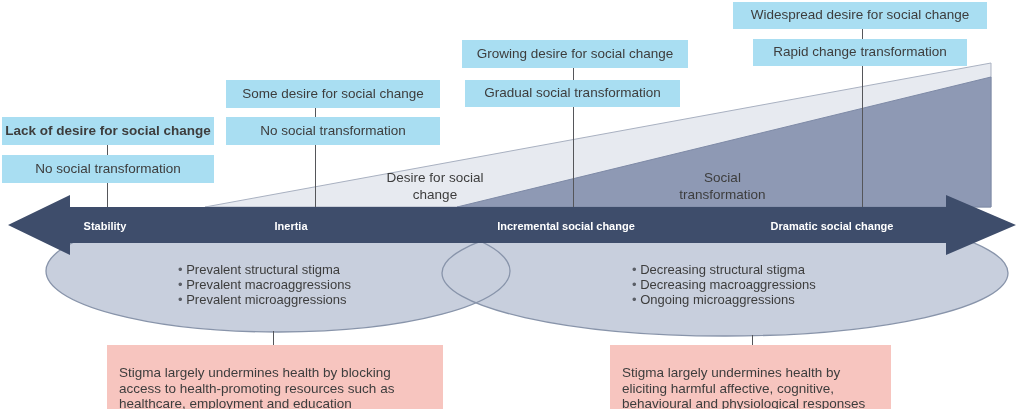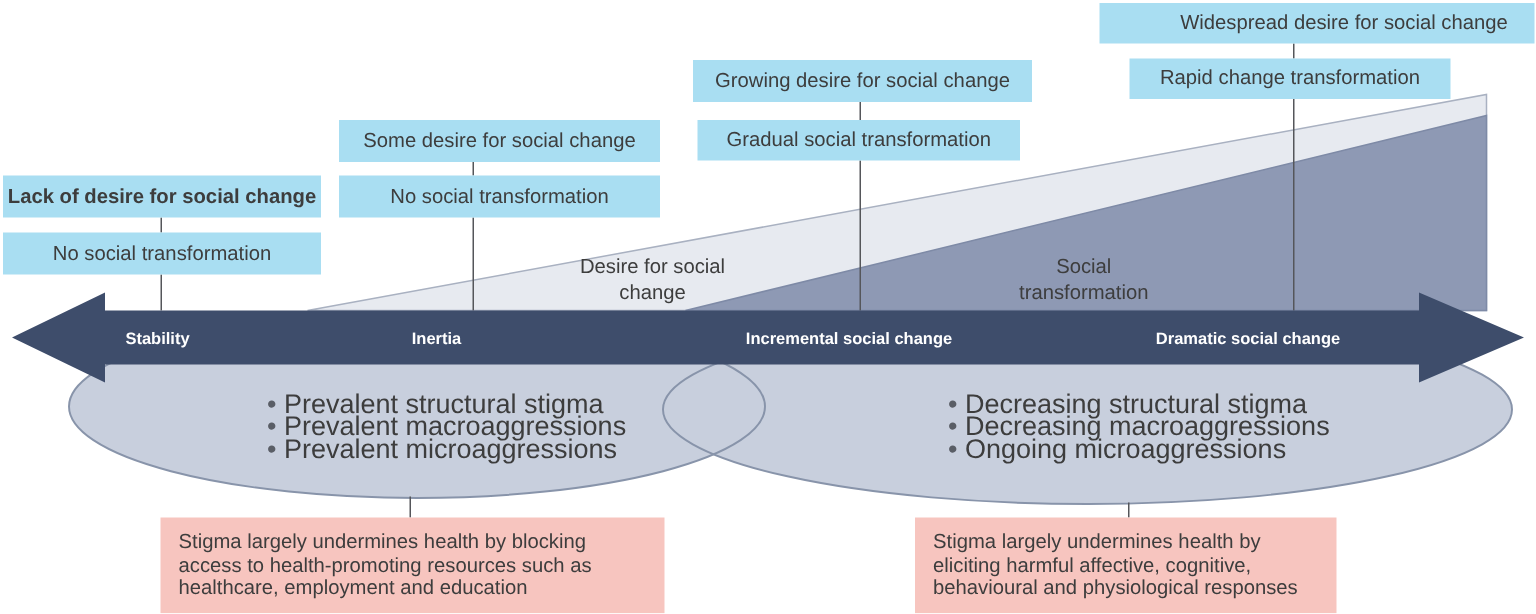--- a/index.html
+++ b/index.html
@@ -14,26 +14,26 @@
     font-size:13.5px;line-height:1.1;text-align:center;color:var(--text-dark,#3d3d3d);
   }
   .stage-label{
     position:absolute;transform:translate(-50%,-50%);
     color:#fff;font-weight:bold;font-size:11px;white-space:nowrap;
   }
   .wedge-label{
     position:absolute;text-align:center;font-size:13.5px;line-height:1.25;
     color:var(--text-dark,#3d3d3d);
   }
-  .bullets{position:absolute;list-style:none;margin:0;padding:0;font-size:18px;line-height:15px;}
+  .bullets{position:absolute;list-style:none;margin:0;padding:0;font-size:13px;line-height:15px;}
   .bullets li{margin:0;padding:0;white-space:nowrap;}
   .bullets li::before{content:"\2022\00a0";color:#5a5e66;}
   .pinkbox{
     position:absolute;background:var(--box-pink,#f7c5bf);
-    font-size:13.5px;line-height:15.5px;padding:8px 12px;box-sizing:border-box;
+    font-size:13.5px;line-height:15.5px;padding:20px 12px;box-sizing:border-box;
     color:var(--text-dark,#3d3d3d);
   }
 </style>
 </head>
 <body>
 
 <div id="figure">
 
   <svg id="shapes" viewBox="0 0 1024 409" xmlns="http://www.w3.org/2000/svg">
 
@@ -64,21 +64,21 @@
 
   <div class="bluebox" style="left:2px;top:117px;width:212px;height:28px;font-weight:bold;">Lack of desire for social change</div>
   <div class="bluebox" style="left:2px;top:155px;width:212px;height:28px;">No social transformation</div>
 
   <div class="bluebox" style="left:226px;top:80px;width:214px;height:28px;">Some desire for social change</div>
   <div class="bluebox" style="left:226px;top:117px;width:214px;height:28px;">No social transformation</div>
 
   <div class="bluebox" style="left:462px;top:40px;width:226px;height:28px;">Growing desire for social change</div>
   <div class="bluebox" style="left:465px;top:80px;width:215px;height:27px;">Gradual social transformation</div>
 
-  <div class="bluebox" style="left:733px;top:2px;width:254px;height:27px;padding-left:36px;">Widespread desire for social change</div>
+  <div class="bluebox" style="left:733px;top:2px;width:254px;height:27px;">Widespread desire for social change</div>
   <div class="bluebox" style="left:753px;top:39px;width:214px;height:27px;">Rapid change transformation</div>
 
   <div class="wedge-label" style="left:385px;top:170px;width:100px;">Desire for social change</div>
   <div class="wedge-label" style="left:665px;top:170px;width:115px;">Social transformation</div>
 
   <span class="stage-label" style="left:105px;top:226px;">Stability</span>
   <span class="stage-label" style="left:291px;top:226px;">Inertia</span>
   <span class="stage-label" style="left:566px;top:226px;">Incremental social change</span>
   <span class="stage-label" style="left:832px;top:226px;">Dramatic social change</span>
 

